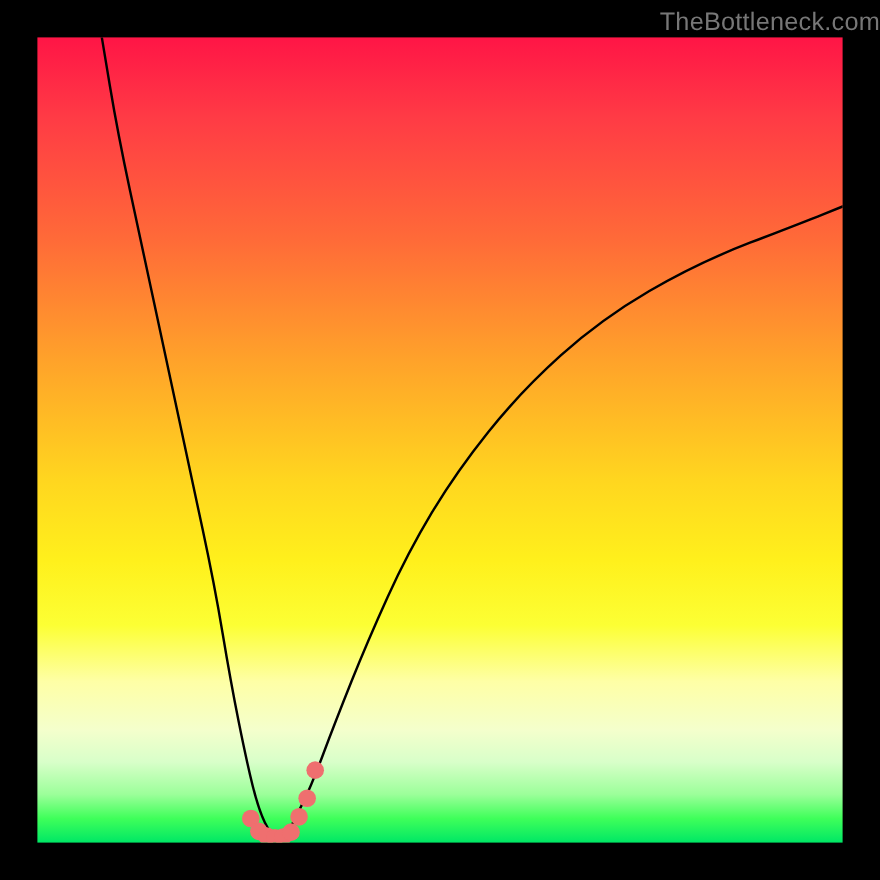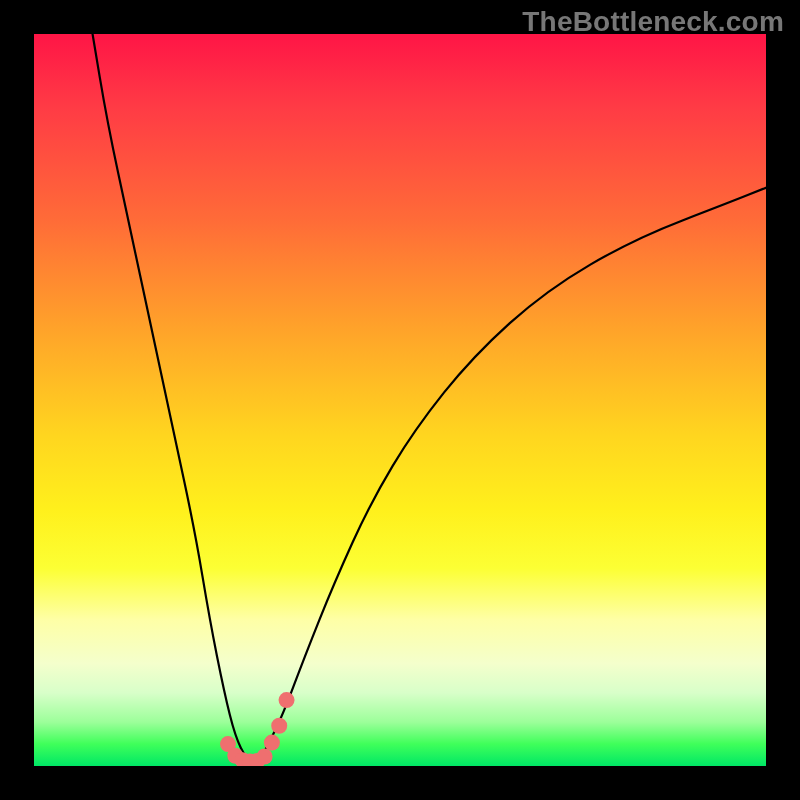--- a/index.html
+++ b/index.html
@@ -39,24 +39,24 @@
       #f4ffcc 86%,
       #d8ffc9 90%,
       #9cff9a 94%,
       #3fff5a 97%,
       #00e765 100%
     );
   }
   .watermark {
     position: absolute;
     top: 6px;
-    right: 16px;
+    right: 0;
     color: #777;
-    font-size: 28px;
-    font-weight: 700;
+    font-size: 23px;
+    font-weight: 400;
     letter-spacing: 0.2px;
   }
   svg.curve {
     position: absolute;
     left: 0;
     top: 0;
     width: 732px;
     height: 732px;
   }
 </style>

